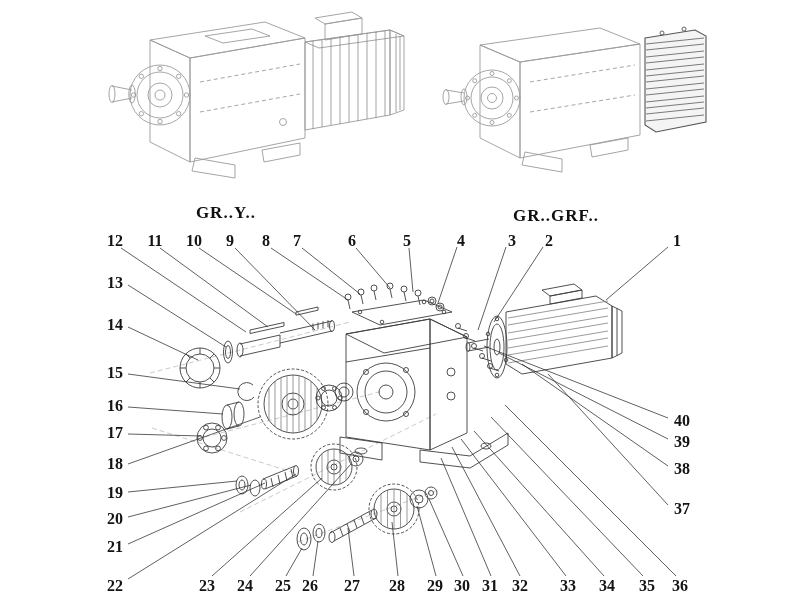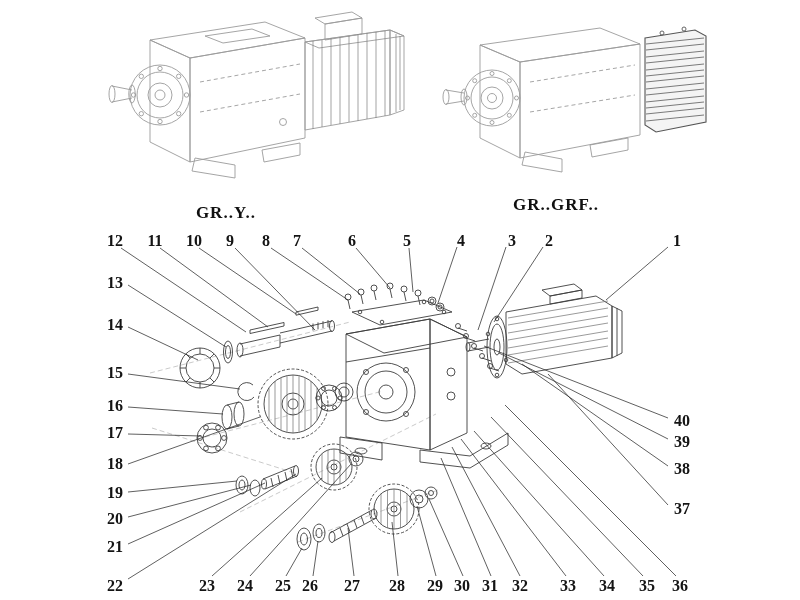--- a/index.html
+++ b/index.html
@@ -8,21 +8,21 @@
     font-family:"Liberation Serif", serif;
   }
   #stage{position:absolute;inset:0;width:800px;height:600px;}
   #art{position:absolute;left:0;top:0;}
   .variant-label{
     position:absolute;transform:translateX(-50%);
     font-family:"Liberation Serif", serif;font-weight:bold;font-size:17px;
     letter-spacing:1px;color:#101010;white-space:nowrap;
   }
   #label-left{left:226px;top:203px;}
-  #label-right{left:556px;top:195px;}
+  #label-right{left:556px;top:206px;}
   #leader-lines line{stroke:#2b2b2b;stroke-width:0.75;}
   #callout-numbers text{
     font-family:"Liberation Serif", serif;font-size:16px;font-weight:600;
     fill:#141414;text-anchor:middle;dominant-baseline:central;
   }
 </style>
 </head>
 <body>
 
 <div id="stage">

